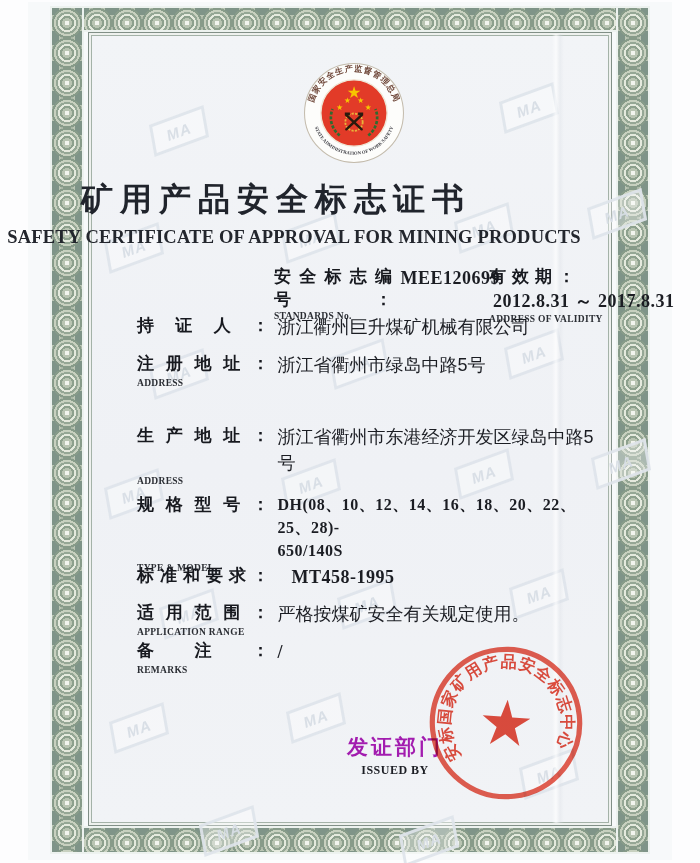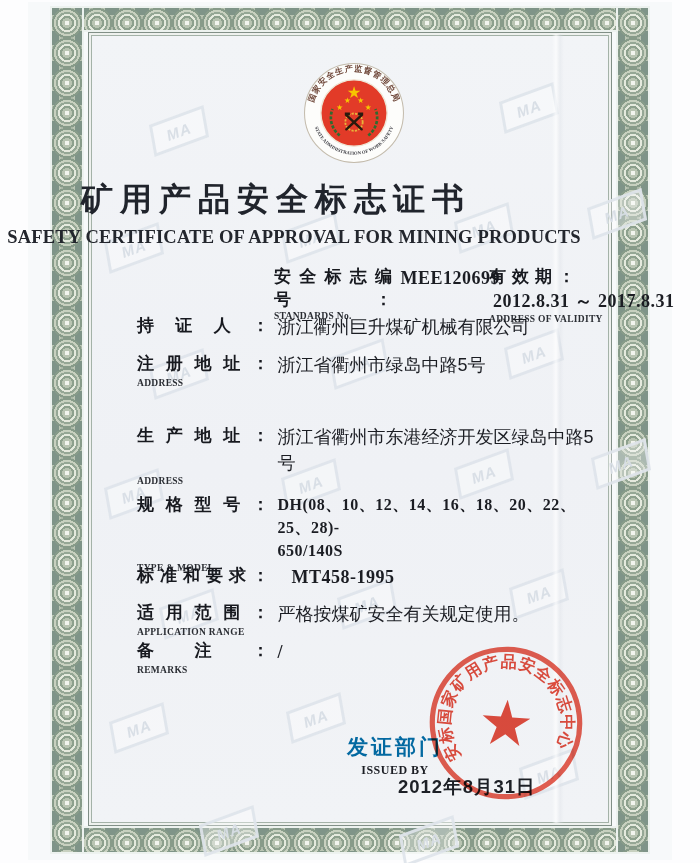--- a/index.html
+++ b/index.html
@@ -30,21 +30,21 @@
   .row{position:absolute;left:137px;width:480px;}
   .zh-label{display:inline-block;width:132px;font-size:17px;font-weight:bold;text-align-last:justify;text-align:justify;color:#17191f;vertical-align:top;}
   .value{display:inline-block;margin-left:4px;font-size:18px;font-weight:500;color:#1b1d23;white-space:pre-line;vertical-align:top;max-width:330px;line-height:1.45;}
   .mono-val{font-family:"Liberation Serif","DejaVu Serif",serif;font-weight:600;letter-spacing:.5px;}
   .en-label{font-family:"Liberation Serif","DejaVu Serif",serif;font-size:9.5px;font-weight:bold;color:#2a2d33;letter-spacing:.3px;margin-top:0px;}
   .approval-left{position:absolute;left:137px;top:0;}
   .approval-right{position:absolute;left:337px;top:0;margin-left:15px;}
   .zh-label.w-validity{width:86px;}
   .statement{position:absolute;left:97px;top:688px;width:512px;font-size:15px;font-weight:600;line-height:1.55;text-indent:2em;color:#26282e;letter-spacing:.5px;}
   .issued{position:absolute;left:305px;top:733px;width:180px;text-align:center;}
-  .issued .zh{font-size:21px;font-weight:600;letter-spacing:3px;color:#0369a1;}
+  .issued .zh{font-size:21px;font-weight:600;letter-spacing:3px;color:#a21caf;}
   .issued .en{font-family:"Liberation Serif","DejaVu Serif",serif;font-size:12px;font-weight:bold;margin-top:2px;letter-spacing:.5px;}
   .issue-date{position:absolute;left:398px;top:774px;font-size:18.5px;font-weight:600;color:#1d2026;letter-spacing:1px;}
   .stamp{position:absolute;left:423px;top:640px;width:166px;height:166px;opacity:.88;mix-blend-mode:multiply;transform:rotate(-6deg);}
 </style>
 </head>
 <body>
 
 <div class="cert">
   <div class="band band-top"></div>
   <div class="band band-bottom"></div>
@@ -201,21 +201,20 @@
     <span class="zh-label">备注：</span>
     <span class="value mono-val">/</span>
     <div class="en-label">REMARKS</div>
   </div>
 
 
   <div class="issued">
     <div class="zh">发证部门</div>
     <div class="en">ISSUED BY</div>
   </div>
-  <div class="issue-date">2012年8月31日</div>
 
   <div class="stamp">
     <svg viewBox="0 0 160 160" width="166" height="166">
       <defs>
         <path id="sealArc" d="M 35.8 111 A 54 54 0 1 1 124.2 111"></path>
       </defs>
       <circle cx="80" cy="80" r="71" fill="none" stroke="#e23524" stroke-width="5" opacity=".9"></circle>
       <text font-size="15.5" font-weight="bold" fill="#e23524">
         <textPath href="#sealArc" startOffset="50%" text-anchor="middle" textLength="228">安标国家矿用产品安全标志中心</textPath>
       </text>

